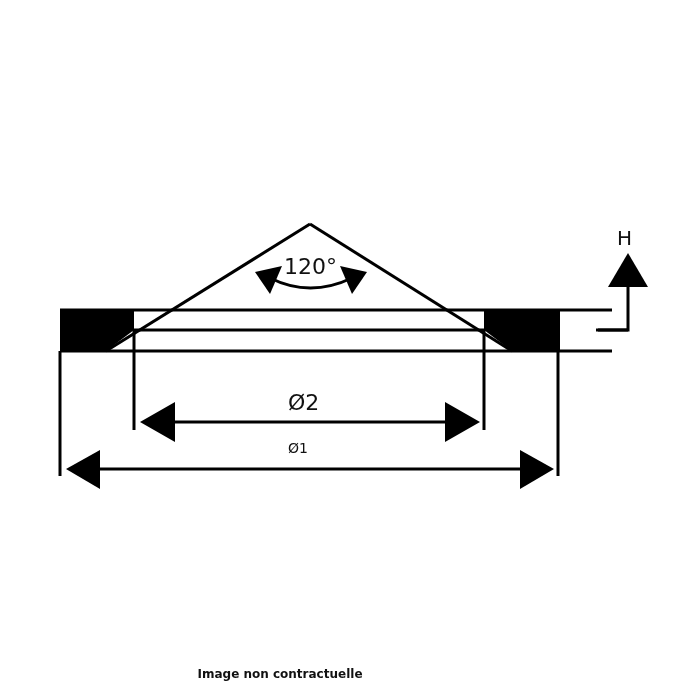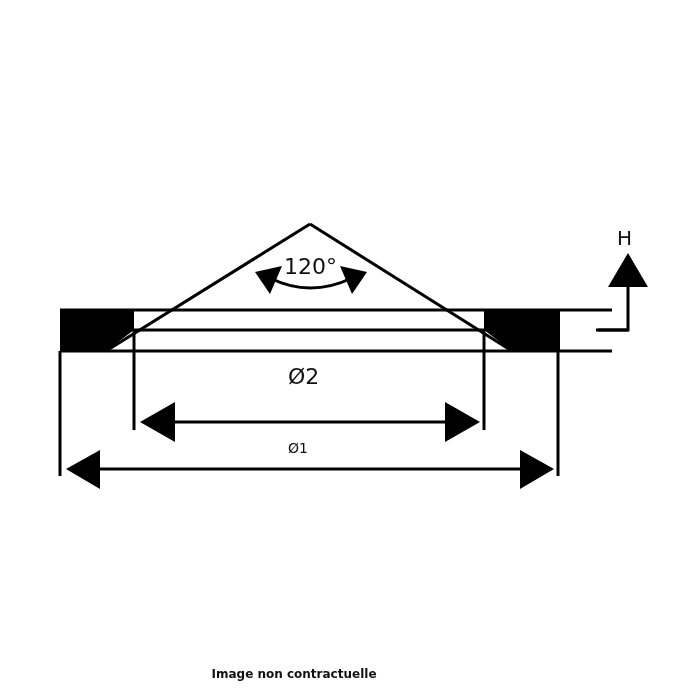--- a/index.html
+++ b/index.html
@@ -1,23 +1,23 @@
 <!DOCTYPE html>
 <html><head>
 <meta charset="utf-8">
 <style>
   html,body{margin:0;padding:0;background:#ffffff;}
   body{width:700px;height:700px;position:relative;overflow:hidden;font-family:"DejaVu Sans",sans-serif;}
   svg{position:absolute;left:0;top:0;}
   .lbl{position:absolute;color:#111;font-family:"DejaVu Sans",sans-serif;white-space:nowrap;}
   .angle{left:284px;top:254px;font-size:22px;}
   .h{left:617px;top:226px;font-size:20px;}
-  .d2{left:288px;top:364px;font-size:22px;}
+  .d2{left:288px;top:390px;font-size:22px;}
   .d1{left:288px;top:440px;font-size:14px;}
-  .foot{left:0;width:560px;text-align:center;top:667px;font-size:12px;font-weight:bold;padding-left:14px;}
+  .foot{left:0;width:560px;text-align:center;top:667px;font-size:12px;font-weight:bold;}
 </style>
 </head>
 <body>
 
 <svg width="700" height="700" viewBox="0 0 700 700">
 
   <g stroke="#000" stroke-width="3" fill="none">
     <line x1="60" y1="310" x2="612" y2="310"></line>
     <line x1="134" y1="330" x2="484" y2="330"></line>
     <line x1="596" y1="330" x2="628" y2="330"></line>

